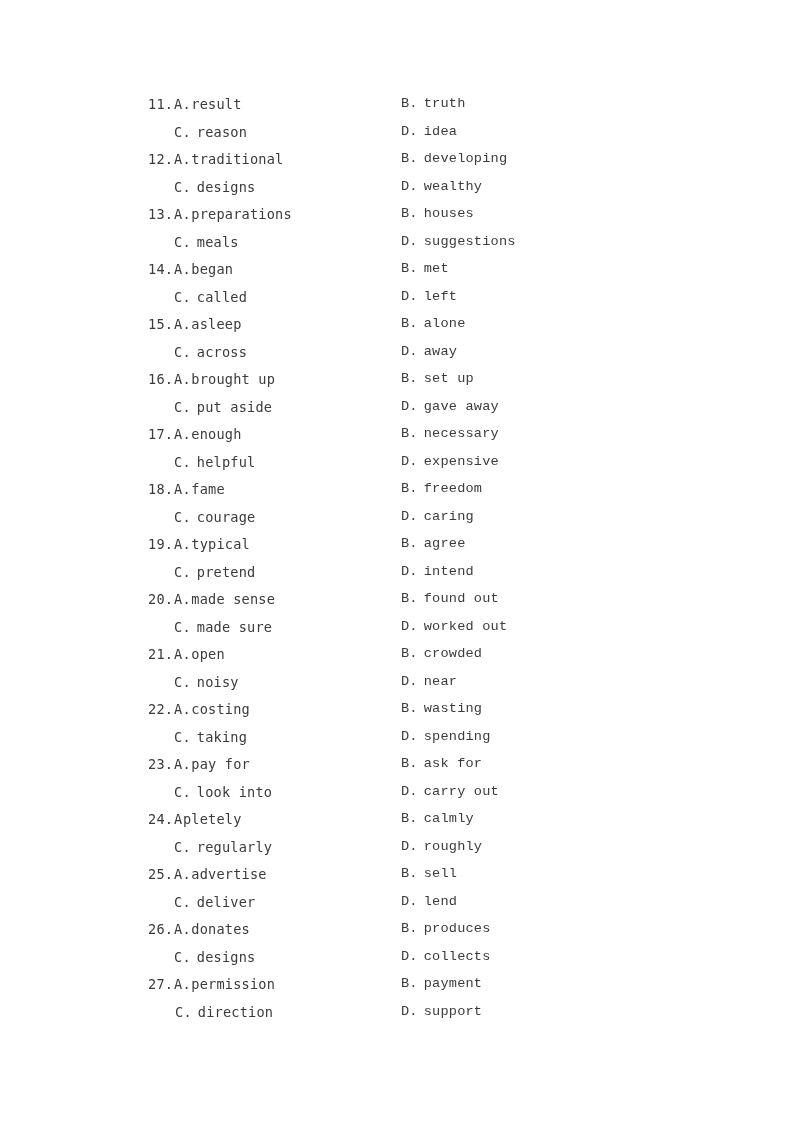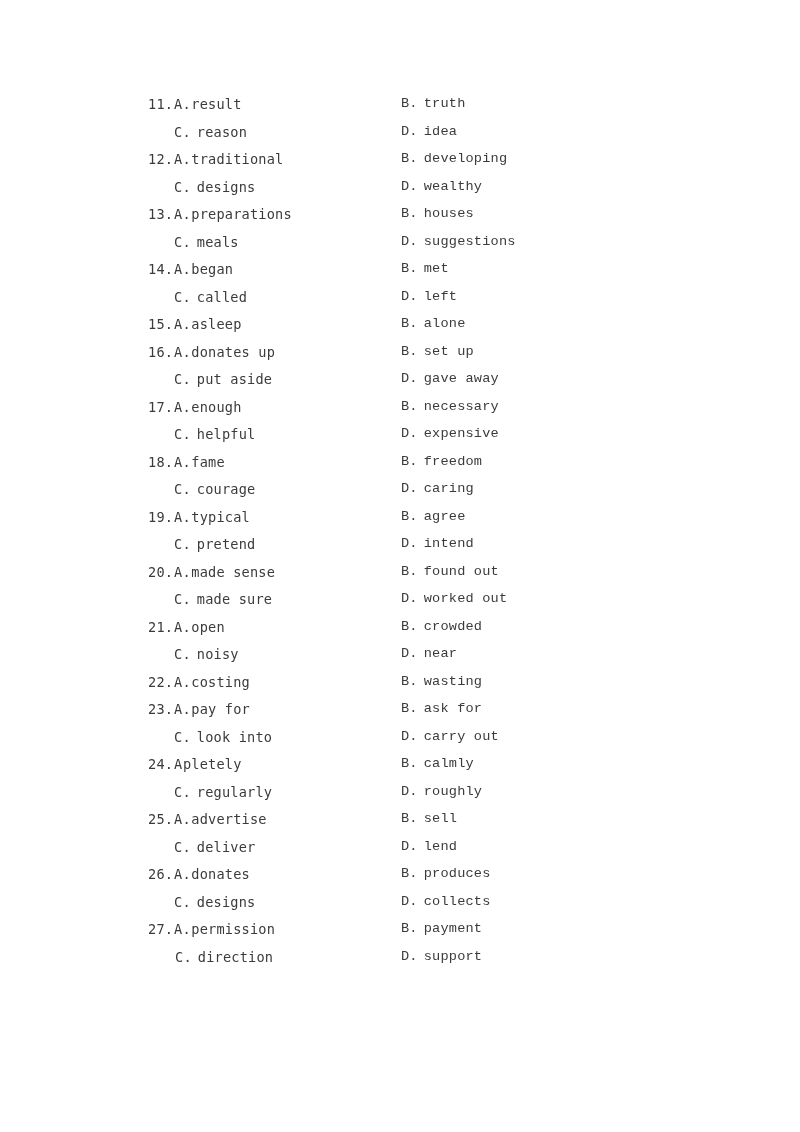--- a/index.html
+++ b/index.html
@@ -104,21 +104,25 @@
       </div>
       <div class="opt-row">
         <div class="cell col-left loose"><span class="num"></span><span class="letter">C.</span><span class="word">called</span></div>
         <div class="cell col-right loose"><span class="num"></span><span class="letter">D.</span><span class="word">left</span></div>
       </div>
       <div class="opt-row">
         <div class="cell col-left tight"><span class="num">15.</span><span class="letter">A.</span><span class="word">asleep</span></div>
         <div class="cell col-right loose"><span class="num"></span><span class="letter">B.</span><span class="word">alone</span></div>
       </div>
       <div class="opt-row">
-        <div class="cell col-left tight"><span class="num">16.</span><span class="letter">A.</span><span class="word">donates up</span></div>
+        <div class="cell col-left loose"><span class="num"></span><span class="letter">C.</span><span class="word">across</span></div>
+        <div class="cell col-right loose"><span class="num"></span><span class="letter">D.</span><span class="word">away</span></div>
+      </div>
+      <div class="opt-row">
+        <div class="cell col-left tight"><span class="num">16.</span><span class="letter">A.</span><span class="word">brought up</span></div>
         <div class="cell col-right loose"><span class="num"></span><span class="letter">B.</span><span class="word">set up</span></div>
       </div>
       <div class="opt-row">
         <div class="cell col-left loose"><span class="num"></span><span class="letter">C.</span><span class="word">put aside</span></div>
         <div class="cell col-right loose"><span class="num"></span><span class="letter">D.</span><span class="word">gave away</span></div>
       </div>
       <div class="opt-row">
         <div class="cell col-left tight"><span class="num">17.</span><span class="letter">A.</span><span class="word">enough</span></div>
         <div class="cell col-right loose"><span class="num"></span><span class="letter">B.</span><span class="word">necessary</span></div>
       </div>
@@ -154,20 +158,24 @@
         <div class="cell col-left tight"><span class="num">21.</span><span class="letter">A.</span><span class="word">open</span></div>
         <div class="cell col-right loose"><span class="num"></span><span class="letter">B.</span><span class="word">crowded</span></div>
       </div>
       <div class="opt-row">
         <div class="cell col-left loose"><span class="num"></span><span class="letter">C.</span><span class="word">noisy</span></div>
         <div class="cell col-right loose"><span class="num"></span><span class="letter">D.</span><span class="word">near</span></div>
       </div>
       <div class="opt-row">
         <div class="cell col-left tight"><span class="num">22.</span><span class="letter">A.</span><span class="word">costing</span></div>
         <div class="cell col-right loose"><span class="num"></span><span class="letter">B.</span><span class="word">wasting</span></div>
+      </div>
+      <div class="opt-row">
+        <div class="cell col-left loose"><span class="num"></span><span class="letter">C.</span><span class="word">taking</span></div>
+        <div class="cell col-right loose"><span class="num"></span><span class="letter">D.</span><span class="word">spending</span></div>
       </div>
       <div class="opt-row">
         <div class="cell col-left tight"><span class="num">23.</span><span class="letter">A.</span><span class="word">pay for</span></div>
         <div class="cell col-right loose"><span class="num"></span><span class="letter">B.</span><span class="word">ask for</span></div>
       </div>
       <div class="opt-row">
         <div class="cell col-left loose"><span class="num"></span><span class="letter">C.</span><span class="word">look into</span></div>
         <div class="cell col-right loose"><span class="num"></span><span class="letter">D.</span><span class="word">carry out</span></div>
       </div>
       <div class="opt-row">

